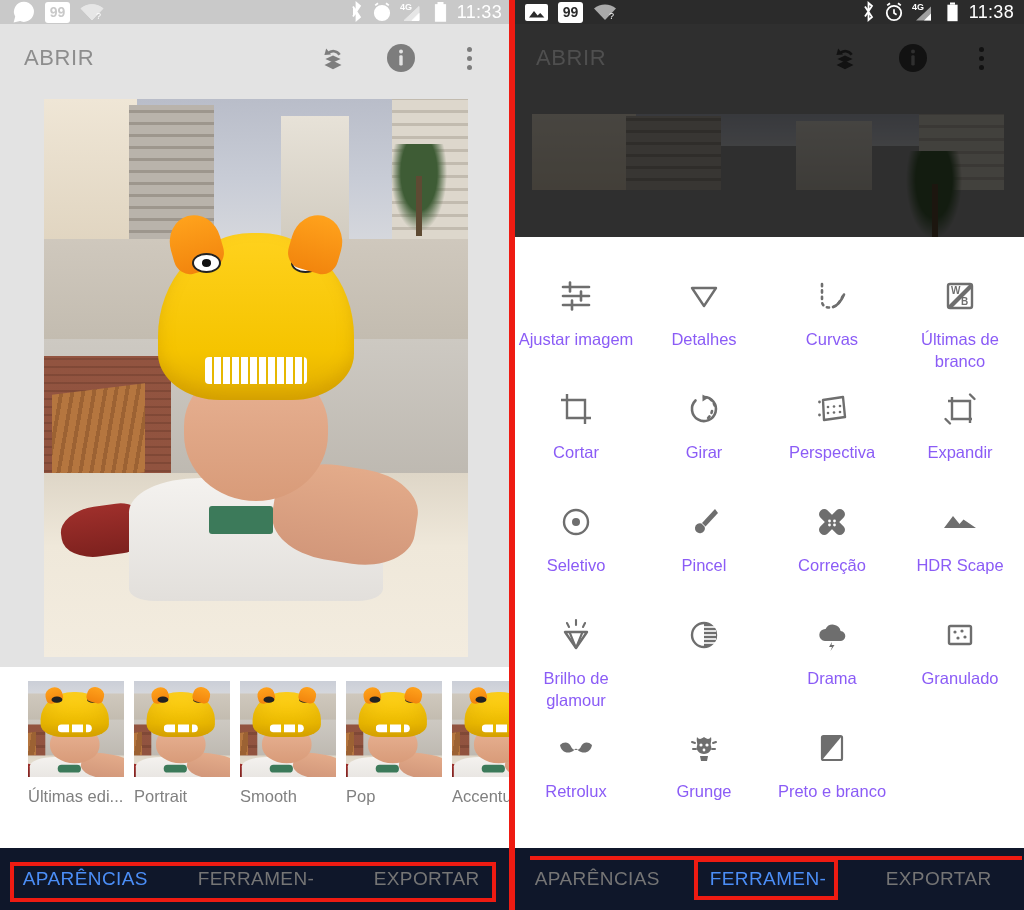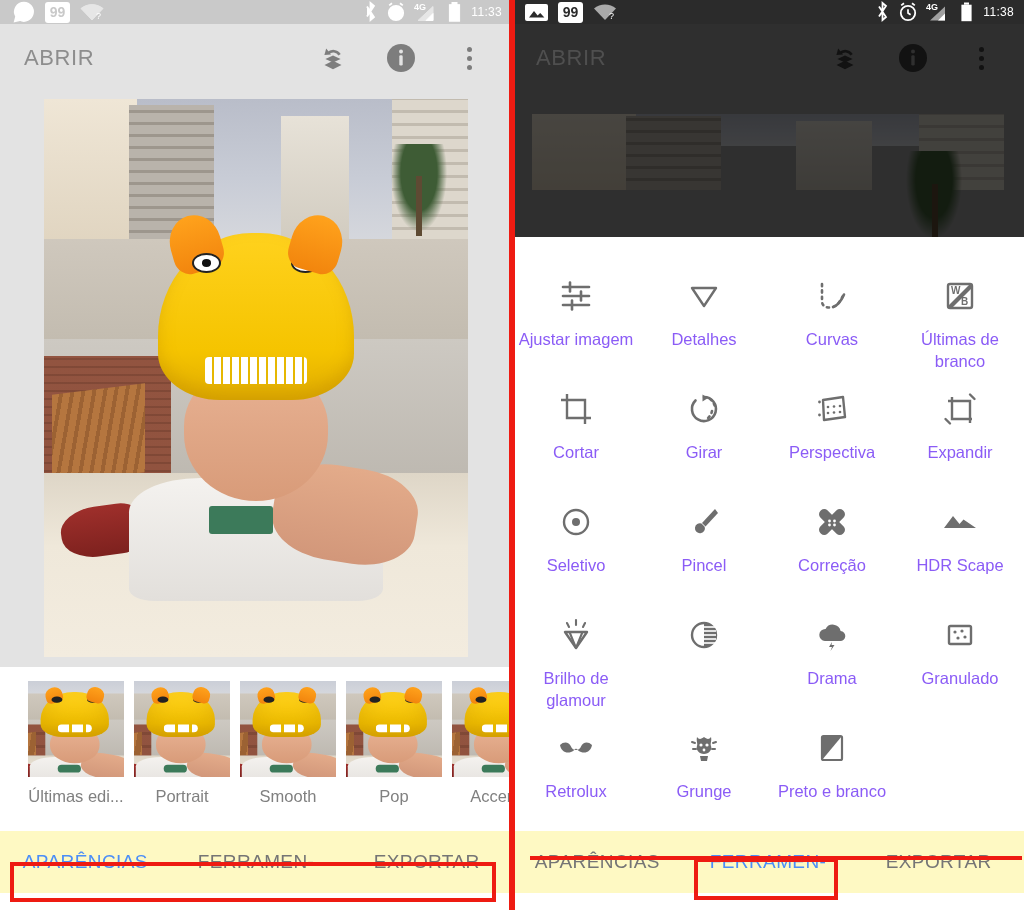--- a/index.html
+++ b/index.html
@@ -19,21 +19,21 @@
     padding:0 10px 0 12px; gap:8px;
   }
   .sb-left { display:flex; align-items:center; gap:9px; }
   .sb-right { margin-left:auto; display:flex; align-items:center; gap:8px; }
   .sb-ic { display:block; }
   .badge99 {
     display:flex; align-items:center; justify-content:center;
     width:25px; height:21px; border-radius:3px;
     font-size:14px; font-weight:bold; line-height:1;
   }
-  .sb-clock { font-size:12px; letter-spacing:.3px; padding-left:2px; }
+  .sb-clock { font-size:18px; letter-spacing:.3px; padding-left:2px; }
 
   
   .light .statusbar { background:#c9c9c9; }
   .light .statusbar, .light .sb-clock { color:#ffffff; }
   .light .badge99 { background:#ffffff; color:#c9c9c9; }
   .light .sb-ic path, .light .sb-ic circle, .light .sb-ic rect,
   .light .sb-ic polygon, .light .sb-ic line { stroke:#ffffff; fill:#ffffff; }
 
   
   .dark .statusbar { background:#2b2b2b; }
@@ -172,27 +172,27 @@
     padding-top:14px;
   }
   .fs-track { display:flex; gap:10px; padding-left:28px; }
   .fs-item { width:96px; flex:0 0 96px; }
   .fs-thumb {
     width:96px; height:96px; position:relative; overflow:hidden; background:#cfcfcf;
   }
   .fs-thumb .photo { transform:scale(1.55) translate(2%, -1%); transform-origin:58% 44%; }
   .fs-label {
     margin-top:10px; font-size:16.5px; color:#808080;
-    text-align:center; white-space:nowrap; overflow:hidden;
+    white-space:nowrap; overflow:hidden;
   }
 
   
   .tabbar {
-    position:absolute; left:0; bottom:17px; width:512px; height:62px;
-    background:#fef9c3; display:flex; align-items:center;
+    position:absolute; left:0; bottom:0; width:512px; height:62px;
+    background:#0f172a; display:flex; align-items:center;
   }
   .tab {
     flex:1; text-align:center; font-size:19px; letter-spacing:.4px;
     color:#757575; white-space:nowrap;
   }
   .tab.active { color:#4b8ef7; }
 
   
   .sheet {
     position:absolute; left:0; top:253px; width:512px; bottom:62px;

